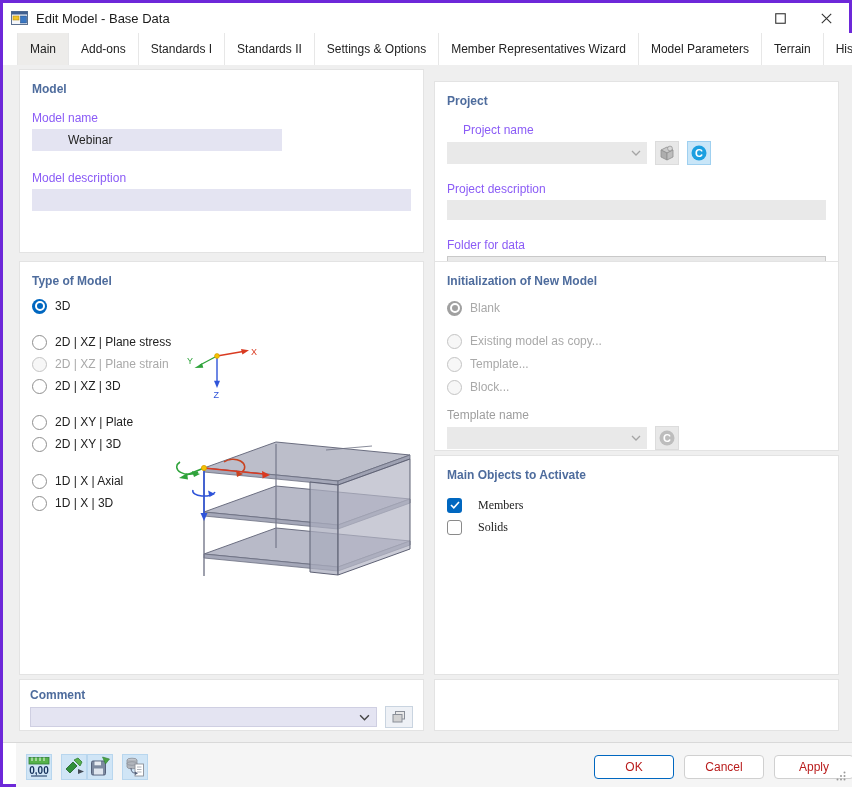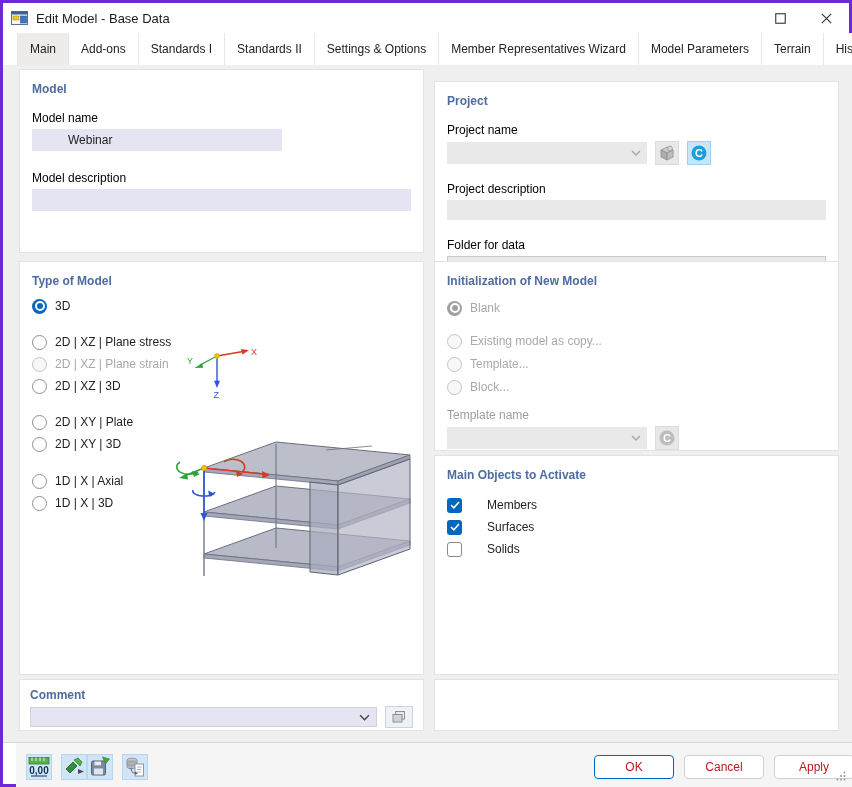--- a/index.html
+++ b/index.html
@@ -16,21 +16,21 @@
   
   .tabbar{position:absolute;left:0;top:30px;right:0;height:32px;background:#ffffff;display:flex;align-items:stretch;padding-left:14px;}
   .tab{display:flex;align-items:center;padding:0 12px;font-size:12px;color:#222;border-right:1px solid #e7e7e7;background:#ffffff;white-space:nowrap;}
   .tab:first-child{border-left:1px solid #e7e7e7;}
   .tab.active{background:#edecea;}
 
   
   .content{position:absolute;left:0;top:62px;width:852px;height:678px;background:#efefef;border-bottom:1px solid #d9d9d9;box-sizing:border-box;}
   .panel{position:absolute;background:#ffffff;border:1px solid #e3e3e3;box-sizing:border-box;padding:12px;}
   .sect-h{font-size:12px;font-weight:bold;color:#4e6c9d;}
-  .lbl{font-size:12px;color:#000000;}
+  .lbl{font-size:12px;color:#8b5cf6;}
   .lbl.dis{color:#9e9e9e;}
   .inp{box-sizing:border-box;height:22px;border:none;font-family:"Liberation Sans", sans-serif;font-size:12px;color:#222;padding:0 6px;display:block;}
   .inp.edit{background:#e4e4f2;}
   .inp.dis{background:#e9e9e9;height:20px;}
   .inp.path{background:#e9e9e9;border:1px solid #c9c9c9;height:20px;font-size:11px;width:100%;}
   .combo{box-sizing:border-box;display:flex;align-items:center;justify-content:flex-end;height:22px;padding:0 6px;}
   .combo.dis{background:#e9e9e9;}
   .combo.edit{background:#e4e4f2;border:1px solid #cfcfe2;}
   .icon-btn{box-sizing:border-box;width:24px;height:24px;display:flex;align-items:center;justify-content:center;border:1px solid transparent;}
   .icon-btn.blue{background:#c9e6f8;border-color:#9fd0f0;}
@@ -39,21 +39,21 @@
 
   .radio-row{display:flex;align-items:center;gap:8px;height:18px;}
   .radio{position:relative;width:15px;height:15px;border-radius:50%;box-sizing:border-box;border:1px solid #8f8f8f;background:#fff;flex:0 0 auto;}
   .radio.checked{border:none;background:#0067C0;}
   .radio.checked::after{content:'';position:absolute;left:2.5px;top:2.5px;right:2.5px;bottom:2.5px;border:2px solid #fff;border-radius:50%;}
   .radio.dis{border-color:#c4c4c4;background:#f7f7f7;}
   .radio.checked.dis{background:#a0a0a0;}
   .radio-row .txt{font-size:12px;color:#222;}
   .radio-row.dis .txt{color:#a9a9a9;}
 
-  .cb-row{display:flex;align-items:center;gap:25px;height:18px;}
+  .cb-row{display:flex;align-items:center;gap:16px;height:18px;font-family:Liberation Serif, serif;}
   .cb{width:15px;height:15px;border-radius:3px;box-sizing:border-box;border:1px solid #8a8a8a;background:#fff;display:flex;align-items:center;justify-content:center;flex:0 0 auto;}
   .cb.checked{border:none;background:#0067C0;}
   .cb-row .txt{font-size:12px;color:#222;}
 
   
   .footer{position:absolute;left:13px;top:740px;width:852px;height:47px;background:#f5f5f5;box-sizing:border-box;display:flex;align-items:center;}
   .tool-btn{width:26px;height:26px;box-sizing:border-box;background:#d0e5f6;border:1px solid #b8d6ee;display:flex;align-items:center;justify-content:center;}
   .btn{box-sizing:border-box;width:80px;height:24px;background:#ffffff;border:1px solid #d0d0d0;border-radius:4px;font-size:12px;color:#b91c1c;display:flex;align-items:center;justify-content:center;}
   .btn.default{border-color:#0067C0;}
   .grip{position:absolute;right:3px;bottom:3px;}
@@ -119,21 +119,21 @@
     <div class="panel" style="left:16px;top:4px;width:405px;height:184px;">
       <div class="sect-h">Model</div>
       <div class="lbl" style="margin-top:15px;">Model name</div>
       <input class="inp edit" style="margin-top: 4px; width: 250px; padding-left: 36px;" value="Webinar">
       <div class="lbl" style="margin-top:20px;">Model description</div>
       <input class="inp edit" style="margin-top: 4px; width: 100%;" value="">
     </div>
 
     <div class="panel" style="left:431px;top:16px;width:405px;height:184px;">
       <div class="sect-h">Project</div>
-      <div class="lbl" style="margin-top:15px;">Project name</div>
+      <div class="lbl" style="margin-top:15px;margin-left:16px;">Project name</div>
       <div style="display:flex;align-items:center;margin-top:4px;gap:8px;">
         <div class="combo dis" style="width:200px;">
           <svg width="10" height="6" viewBox="0 0 10 6">
               <polyline points="1,1 5,5 9,1" fill="none" stroke="#a5a5a5" stroke-width="1.3"></polyline>
             </svg>
         </div>
         <div class="icon-btn gray">
           <svg width="18" height="18" viewBox="0 0 18 18">
             <polygon points="3,6 9,3 15,6 9,9" fill="#c9c9c9" stroke="#8f8f8f" stroke-width="0.8"></polygon>
             <polygon points="3,6 9,9 9,16 3,13" fill="#adadad" stroke="#8f8f8f" stroke-width="0.8"></polygon>
@@ -279,28 +279,20 @@
       <div class="sect-h">Main Objects to Activate</div>
       <div class="cb-row" style="margin-top:14px;">
         <span class="cb checked">
           <svg width="10" height="8" viewBox="0 0 10 8">
               <polyline points="1,4 3.8,6.8 9,1" fill="none" stroke="#ffffff" stroke-width="1.6"></polyline>
             </svg>
         </span>
         <span class="txt">Members</span>
       </div>
       <div class="cb-row" style="margin-top:4px;">
-        <span class="cb checked">
-          <svg width="10" height="8" viewBox="0 0 10 8">
-              <polyline points="1,4 3.8,6.8 9,1" fill="none" stroke="#ffffff" stroke-width="1.6"></polyline>
-            </svg>
-        </span>
-        <span class="txt">Surfaces</span>
-      </div>
-      <div class="cb-row" style="margin-top:4px;">
         <span class="cb"></span>
         <span class="txt">Solids</span>
       </div>
     </div>
 
     <div class="panel" style="left:16px;top:614px;width:405px;height:52px;padding:8px 10px;">
       <div class="sect-h">Comment</div>
       <div style="display:flex;align-items:center;margin-top:4px;gap:8px;">
         <div class="combo edit" style="width:348px;height:20px;">
           <svg width="11" height="7" viewBox="0 0 10 6">

